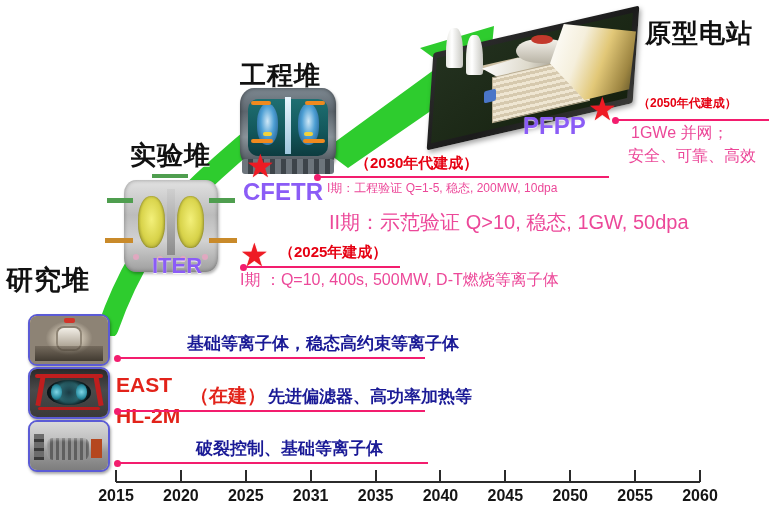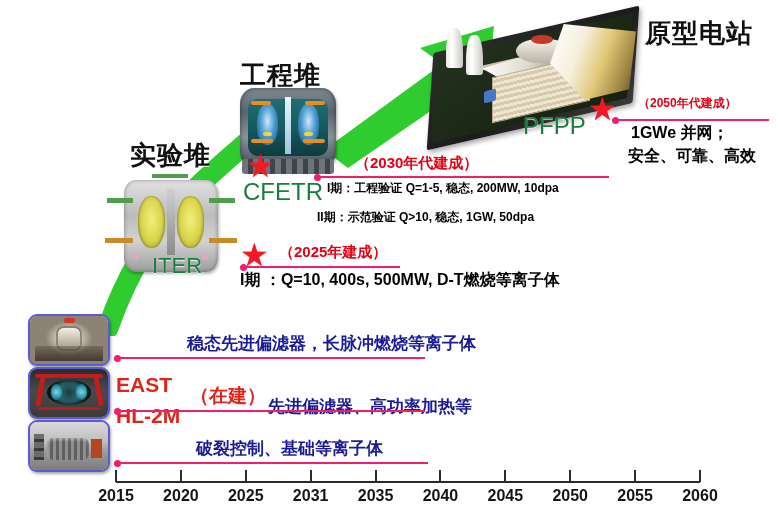--- a/index.html
+++ b/index.html
@@ -13,41 +13,41 @@
   .abs{position:absolute;}
 
   
   .stage-label{
     font-weight:bold;color:#111111;letter-spacing:1px;white-space:nowrap;
     text-shadow:0 1px 0 rgba(255,255,255,.9);
   }
 
   
   .machine-name{
-    font-weight:normal;color:#15803d;white-space:nowrap;
+    font-weight:bold;color:#8b5cf6;white-space:nowrap;
     text-shadow:0 1px 1px rgba(255,255,255,.85);
   }
 
   
   .star{
     color:#EE1B24;line-height:1;user-select:none;
     text-shadow:0 0 1px rgba(238,27,36,.6);
   }
   .year-note{
     color:#E60012;font-weight:bold;white-space:nowrap;
   }
   .pink-rule{
     background:#F31D6E;height:2px;position:absolute;
   }
   .pink-dot{
     position:absolute;width:7px;height:7px;border-radius:50%;
     background:#F31D6E;
   }
   .spec-line{
-    color:#000000;font-weight:bold;white-space:nowrap;
+    color:#ec4899;font-weight:normal;white-space:nowrap;
   }
 
   
   .dev-name{font-weight:bold;color:#E2231A;white-space:nowrap;}
   .dev-desc{font-weight:bold;color:#1A1A96;white-space:nowrap;}
 
   
   .thumb{
     position:absolute;border:2px solid #5B5BD6;border-radius:9px;
     overflow:hidden;box-shadow:1px 2px 3px rgba(0,0,0,.35);
@@ -208,20 +208,21 @@
 <div id="stage">
 
   <svg class="green-band" style="left:60px;top:78px;width:260px;height:258px;" viewBox="0 0 260 258">
     <path d="M 48 250 C 62 210, 86 160, 126 120 C 158 88, 196 56, 232 28" stroke="#2ECC2E" stroke-width="21" fill="none" stroke-linecap="round"></path>
   </svg>
 
   <svg class="big-arrow" viewBox="0 0 206 146">
     <polygon points="0,128 118,42 96,26 170,4 162,84 140,66 24,146" fill="#2ECC2E"></polygon>
   </svg>
 
+  <div class="abs stage-label" style="left:6px;top:262px;font-size:27px;">研究堆</div>
 
   <div class="abs stage-label" style="left:240px;top:58px;font-size:26px;">工程堆</div>
 
   <div class="abs stage-label" style="left:130px;top:138px;font-size:26px;">实验堆</div>
 
   <div class="abs stage-label" style="left:645px;top:16px;font-size:26px;">原型电站</div>
 
   <div class="tok-iter">
     <div class="shell"></div>
     <div class="cs"></div>
@@ -275,21 +276,21 @@
   <div class="pink-dot" style="left:612px;top:117px;"></div>
   <div class="pink-rule" style="left:617px;top:119px;width:152px;"></div>
   <div class="abs spec-line" style="left:631px;top:123px;font-size:16px;">1GWe 并网；</div>
   <div class="abs spec-line" style="left:628px;top:146px;font-size:16px;">安全、可靠、高效</div>
 
   <div class="abs star" style="left:246px;top:150px;font-size:32px;">★</div>
   <div class="abs year-note" style="left:355px;top:154px;font-size:15px;">（2030年代建成）</div>
   <div class="pink-dot" style="left:314px;top:174px;"></div>
   <div class="pink-rule" style="left:319px;top:176px;width:290px;"></div>
   <div class="abs spec-line" style="left:327px;top:180px;font-size:12px;">I期：工程验证 Q=1-5, 稳态, 200MW, 10dpa</div>
-  <div class="abs spec-line" style="left:317px;top:209px;font-size:12px;">II期：示范验证 Q&gt;10, 稳态, 1GW, 50dpa</div>
+  <div class="abs spec-line" style="left:329px;top:209px;font-size:20px;">II期：示范验证 Q&gt;10, 稳态, 1GW, 50dpa</div>
 
   <div class="abs star" style="left:240px;top:239px;font-size:32px;">★</div>
   <div class="abs year-note" style="left:279px;top:243px;font-size:15px;">（2025年建成）</div>
   <div class="pink-dot" style="left:240px;top:264px;"></div>
   <div class="pink-rule" style="left:245px;top:266px;width:155px;"></div>
   <div class="abs spec-line" style="left:240px;top:270px;font-size:16px;">I期 ：Q=10, 400s, 500MW, D-T燃烧等离子体</div>
 
   <div class="thumb" style="left:28px;top:314px;width:78px;height:48px;">
     <div class="inner ph-east">
         <div class="east-red"></div>
@@ -306,27 +307,27 @@
   </div>
   <div class="thumb" style="left:28px;top:420px;width:78px;height:48px;">
     <div class="inner ph-jt">
         <div class="rack"></div>
         <div class="body"></div>
         <div class="orange"></div>
       </div>
   </div>
 
   <div class="abs dev-name" style="left:116px;top:330px;font-size:21px;margin-top:43px;">EAST</div>
-  <div class="abs dev-desc" style="left:187px;top:332px;font-size:17px;">稳态先进偏滤器，长脉冲燃烧等离子体</div>
+  <div class="abs dev-desc" style="left:187px;top:332px;font-size:17px;">基础等离子体，稳态高约束等离子体</div>
   <div class="pink-dot" style="left:114px;top:355px;"></div>
   <div class="pink-rule" style="left:118px;top:357px;width:307px;"></div>
 
   <div class="abs dev-name" style="left:116px;top:404px;font-size:21px;">HL-2M</div>
   <div class="abs dev-name" style="left:190px;top:383px;font-size:19px;">（在建）</div>
-  <div class="abs dev-desc" style="left:268px;top:385px;font-size:17px;margin-top:10px;">先进偏滤器、高功率加热等</div>
+  <div class="abs dev-desc" style="left:268px;top:385px;font-size:17px;">先进偏滤器、高功率加热等</div>
   <div class="pink-dot" style="left:114px;top:408px;"></div>
   <div class="pink-rule" style="left:118px;top:410px;width:307px;"></div>
 
   <div class="abs dev-desc" style="left:196px;top:437px;font-size:17px;">破裂控制、基础等离子体</div>
   <div class="pink-dot" style="left:114px;top:460px;"></div>
   <div class="pink-rule" style="left:118px;top:462px;width:310px;"></div>
 
   <div id="axis">
     <div class="axis-line" style="left:116px;top:481px;width:584px;height:2px;"></div>
   <div class="tick" style="left: 115px; top: 470px; height: 12px;"></div>

